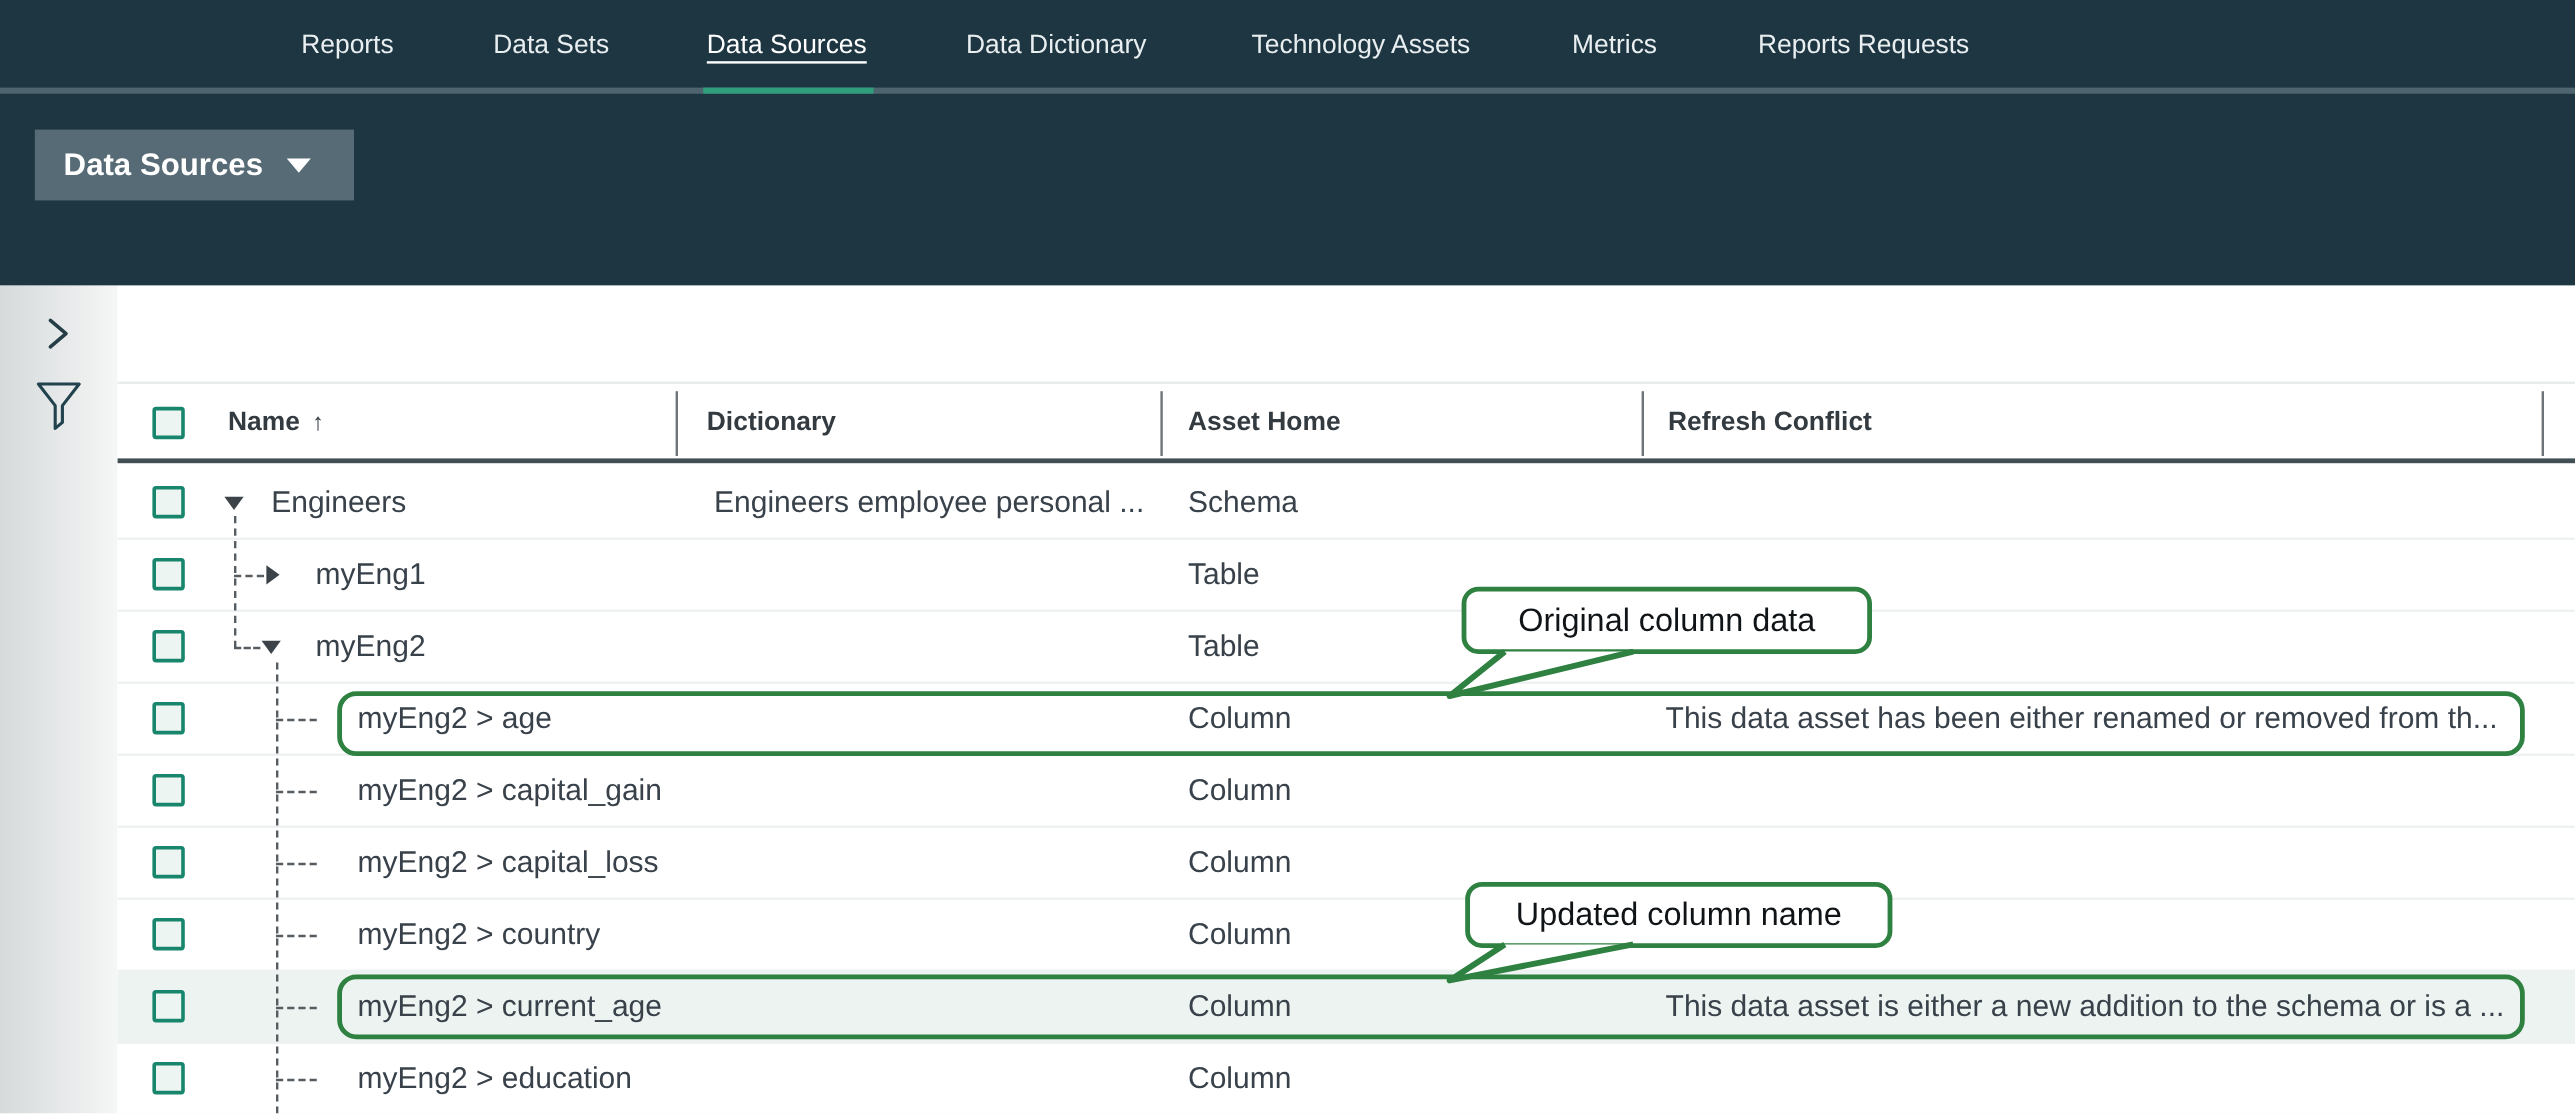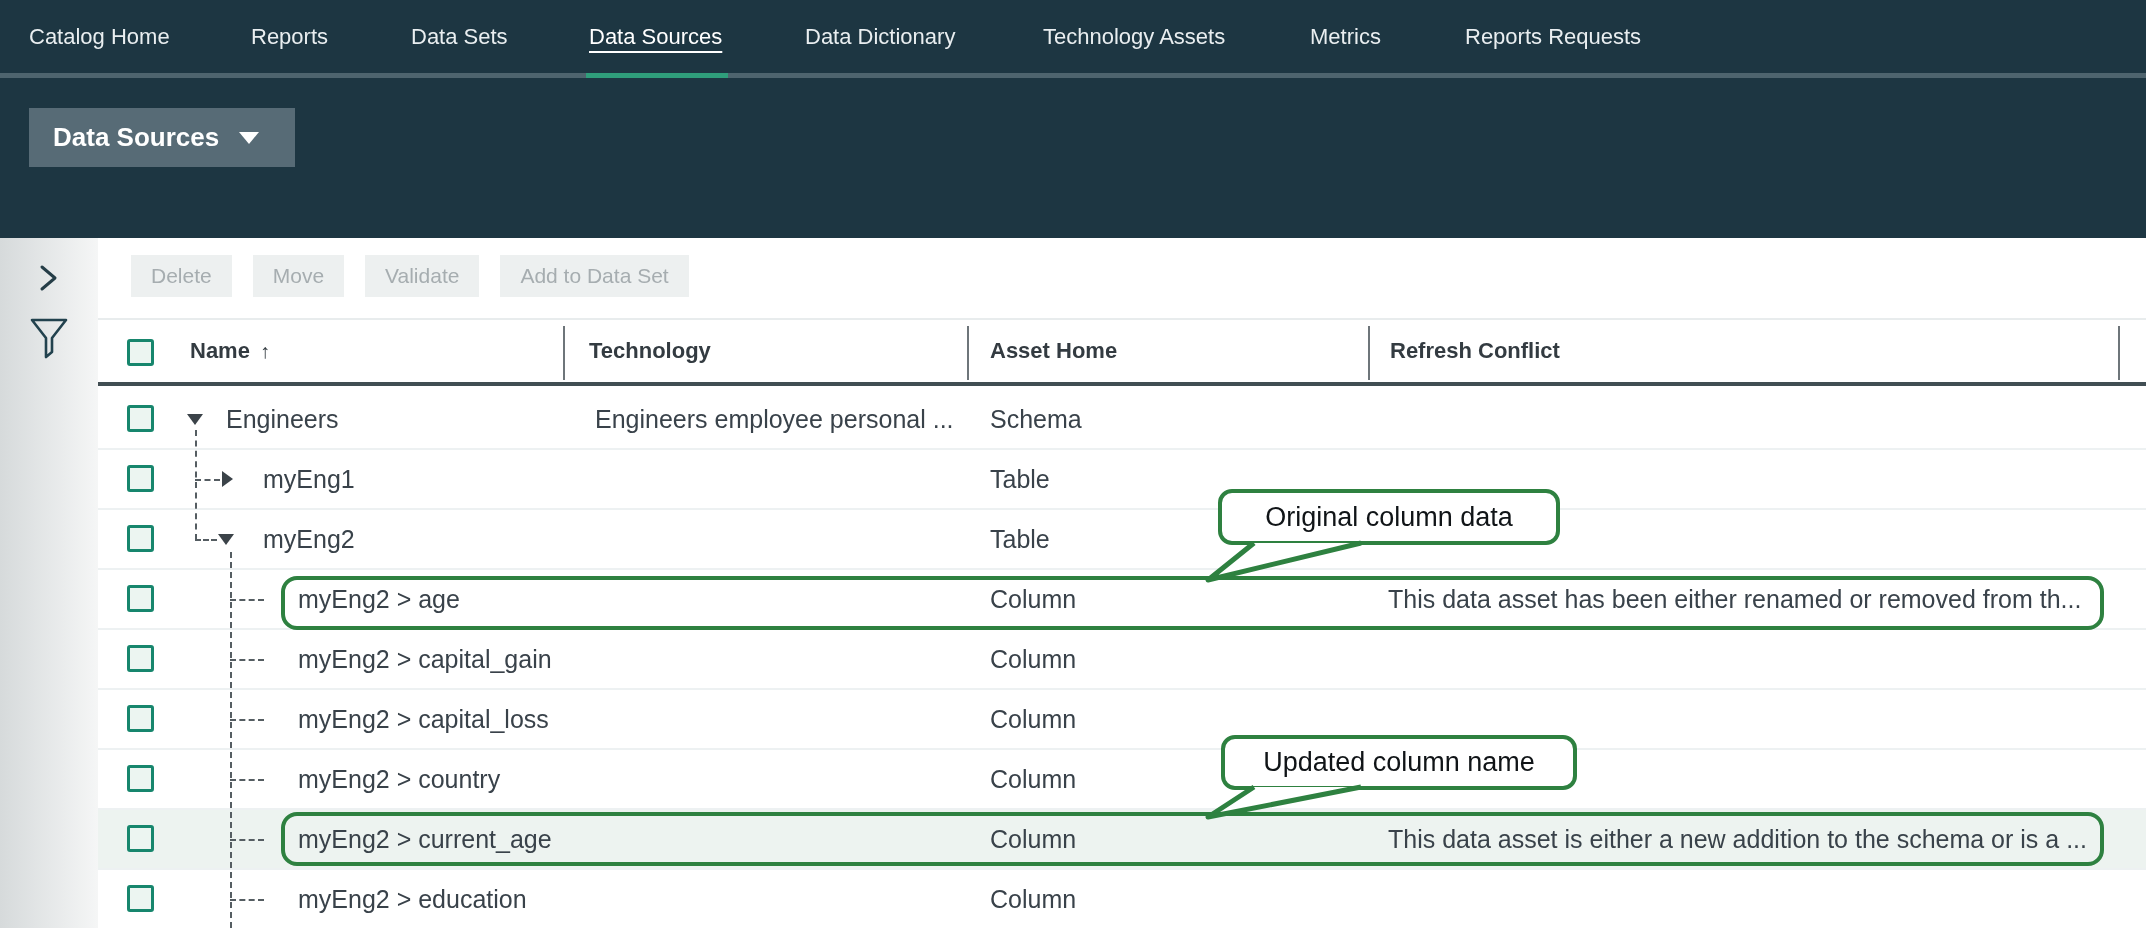--- a/index.html
+++ b/index.html
@@ -70,23 +70,20 @@
              display:flex; align-items:center; justify-content:center;
              font-size:27px; font-weight:500; color:#101417; z-index:5; }
   .callout-tail { position:absolute; z-index:6; pointer-events:none; }
 </style>
 </head>
 <body>
 
 <div class="page">
 
   <nav class="topnav">
-    <div class="nav-item" style="left:29px">
-        <span>Catalog Home</span>
-      </div>
     <div class="nav-item" style="left:251px">
         <span>Reports</span>
       </div>
     <div class="nav-item" style="left:411px">
         <span>Data Sets</span>
       </div>
     <div class="nav-item active" style="left:589px">
         <span>Data Sources</span>
       </div>
     <div class="nav-item" style="left:1043px">
@@ -117,32 +114,26 @@
     <svg class="sb-chevron" width="28" height="32" viewBox="0 0 28 32">
       <polyline points="8,5 21,16 8,27" fill="none" stroke="#253d47" stroke-width="3" stroke-linecap="round" stroke-linejoin="round"></polyline>
     </svg>
     <svg class="sb-filter" width="42" height="44" viewBox="0 0 42 44">
       <path d="M4 4 H38 L24 22 V36 L18 41 V22 Z" fill="none" stroke="#22424e" stroke-width="2.6" stroke-linejoin="round"></path>
     </svg>
   </aside>
 
   <main class="main">
 
-    <div class="toolbar">
-      <button class="tb-btn">Delete</button>
-      <button class="tb-btn">Move</button>
-      <button class="tb-btn">Validate</button>
-      <button class="tb-btn">Add to Data Set</button>
-    </div>
 
     <div class="thead">
       <span class="cb" style="position:absolute;left:29px;top:19px"></span>
       <span class="th-label" style="left:92px"><span>Name</span><span class="sort-arrow">↑</span></span>
       <span class="col-sep" style="left:465px"></span>
-      <span class="th-label" style="left:491px">Technology</span>
+      <span class="th-label" style="left:491px">Dictionary</span>
       <span class="col-sep" style="left:869px"></span>
       <span class="th-label" style="left:892px">Asset Home</span>
       <span class="col-sep" style="left:1270px"></span>
       <span class="th-label" style="left:1292px">Refresh Conflict</span>
       <span class="col-sep" style="left:2020px"></span>
     </div>
 
     <div class="rows">
 
       <div class="tline v" style="left:97px;top:40px;height:110px"></div>

